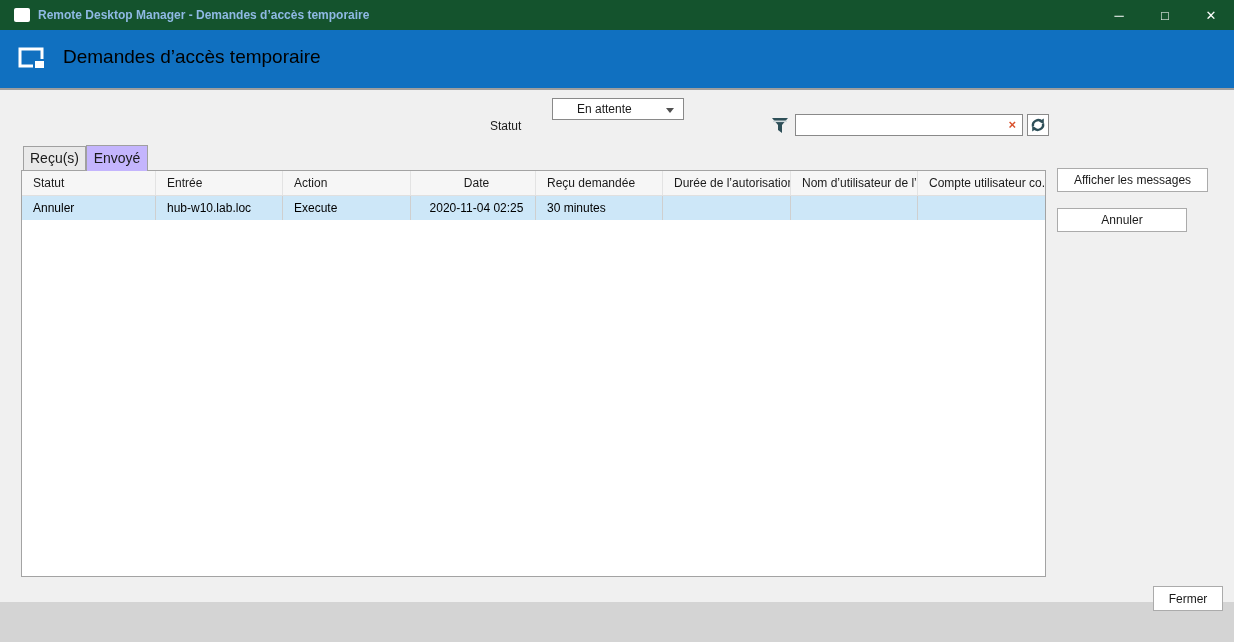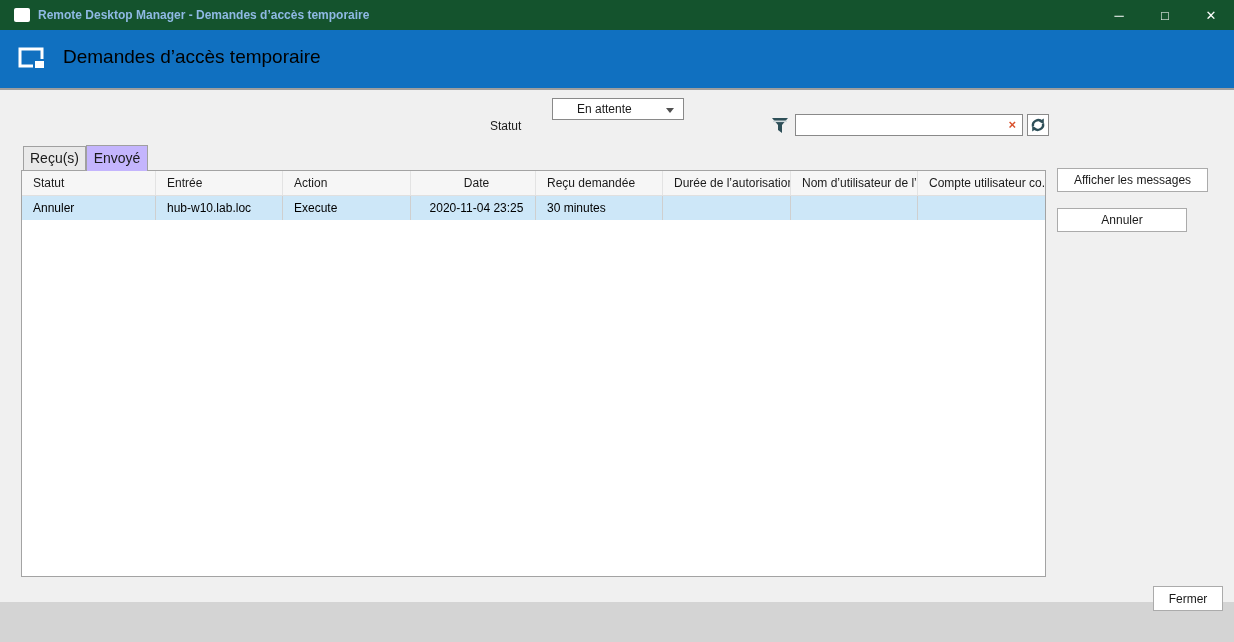--- a/index.html
+++ b/index.html
@@ -122,21 +122,21 @@
     <div class="th w3">Date</div>
     <div class="th w4">Reçu demandée</div>
     <div class="th w5">Durée de l’autorisation</div>
     <div class="th w6">Nom d’utilisateur de l’...</div>
     <div class="th w7">Compte utilisateur co...</div>
   </div>
   <div class="trow">
     <div class="td w0">Annuler</div>
     <div class="td w1">hub-w10.lab.loc</div>
     <div class="td w2">Execute</div>
-    <div class="td w3">2020-11-04 23:25</div>
+    <div class="td w3">2020-11-04 02:25</div>
     <div class="td w4">30 minutes</div>
     <div class="td w5"></div>
     <div class="td w6"></div>
     <div class="td w7"></div>
   </div>
 </div>
 
 <div class="btn btn-messages">Afficher les messages</div>
 <div class="btn btn-annuler">Annuler</div>
 

